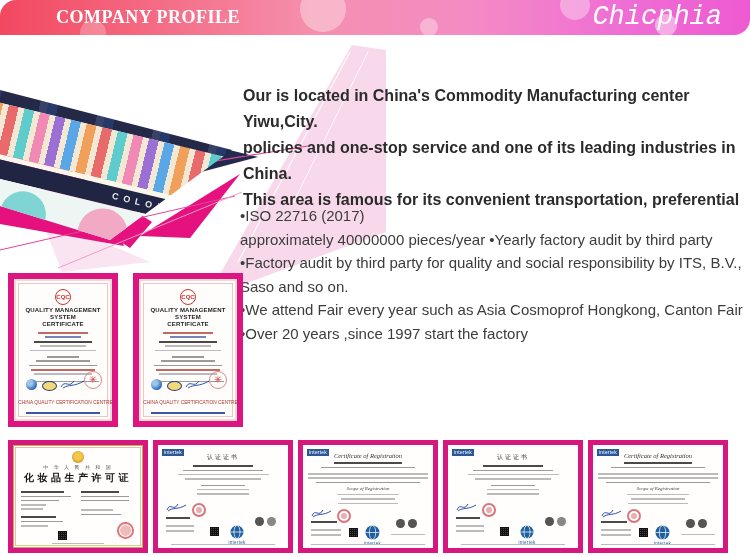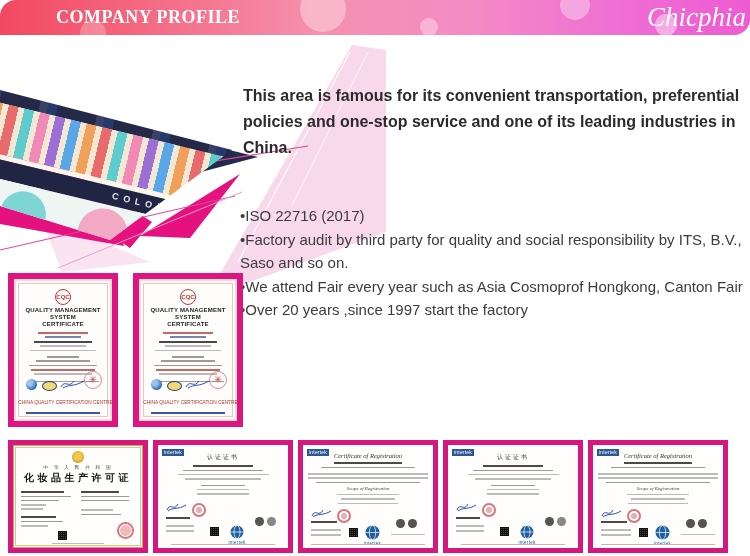--- a/index.html
+++ b/index.html
@@ -6,22 +6,22 @@
   body{width:750px;height:556px;position:relative;background:#ffffff;
        font-family:"Liberation Sans",sans-serif;overflow:hidden;}
 
   
   .banner{position:absolute;left:0;top:8;width:750px;height:35px;z-index:4;
     background:linear-gradient(90deg,#f24860 0%,#f4677f 18%,#f590ae 42%,#f48cc4 62%,#ef6fd4 82%,#ee5ad2 100%);
     border-top-left-radius:16px;border-bottom-right-radius:16px;overflow:hidden;}
   .bokeh{position:absolute;border-radius:50%;background:rgba(255,255,255,.35);}
   .banner-title{position:absolute;left:20px;top:7px;color:#fff;
     font-family:"Liberation Serif",serif;font-weight:bold;font-size:18px;letter-spacing:.5px;margin-left:36px;}
-  .banner-logo{position:absolute;right:4px;top:2px;color:#fff;
-    font-family:Liberation Serif, serif;font-style:italic;font-size:27px;}
+  .banner-logo{position:absolute;right:28px;top:2px;color:#fff;
+    font-family:Liberation Mono, monospace;font-style:italic;font-size:27px;}
 
   
   .bg-svg{position:absolute;left:0;top:0;z-index:0;}
   .photo{position:absolute;left:0;top:88px;width:240px;height:155px;z-index:1;
     clip-path:polygon(0 2px,232px 62px,110px 152px,0 118px);}
   .photo-inner{position:absolute;left:-30px;top:-52px;width:420px;height:300px;
     transform:rotate(13.5deg);transform-origin:0 0;}
   .ph-band1{height:58px;background:repeating-linear-gradient(90deg,#232946 0 26px,#3a4166 26px 34px,#27386b 34px 44px,#232946 44px 58px);}
   .ph-band2{height:50px;background:repeating-linear-gradient(90deg,#f2e8d4 0 6px,#9b6fd4 6px 16px,#f2e8d4 16px 22px,#5aa7e8 22px 32px,#f2e8d4 32px 38px,#f0a05a 38px 48px,#f2e8d4 48px 54px,#e86a6a 54px 64px,#f2e8d4 64px 70px,#5ecccc 70px 80px,#f2e8d4 80px 86px,#f08ab4 86px 96px);
     border-bottom:5px solid #fbf6ea;}
@@ -134,26 +134,28 @@
   <div class="bokeh" style="left:300px;top:-14px;width:46px;height:46px;"></div>
   <div class="bokeh" style="left:420px;top:18px;width:18px;height:18px;"></div>
   <div class="bokeh" style="left:560px;top:-10px;width:30px;height:30px;"></div>
   <div class="bokeh" style="left:655px;top:14px;width:22px;height:22px;background:rgba(255,255,255,.45);"></div>
   <div class="bokeh" style="left:80px;top:20px;width:26px;height:26px;background:rgba(255,255,255,.25);"></div>
   <span class="banner-title">COMPANY PROFILE</span>
   <span class="banner-logo">Chicphia</span>
 </div>
 
 <div class="intro">
+  <div>Our is located in China's Commodity Manufacturing center Yiwu,City.</div>
+  <div>policies and one-stop service and one of its leading industries in China.</div>
   <div>This area is famous for its convenient transportation, preferential</div>
-  <div>policies and one-stop service and one of its leading industries in China.</div>
 </div>
 
 <div class="bullets">
   <div>•ISO 22716 (2017)</div>
+  <div>approximately 40000000 pieces/year •Yearly factory audit by third party</div>
   <div>•Factory audit by third party for quality and social responsibility by ITS, B.V.,</div>
   <div>Saso and so on.</div>
   <div>•We attend Fair every year such as Asia Cosmoprof Hongkong, Canton Fair</div>
   <div>•Over 20 years ,since 1997 start the factory</div>
 </div>
 
 <div class="cqc-row">
 
   <div class="frame cqc">
     <div class="cqc-paper">

